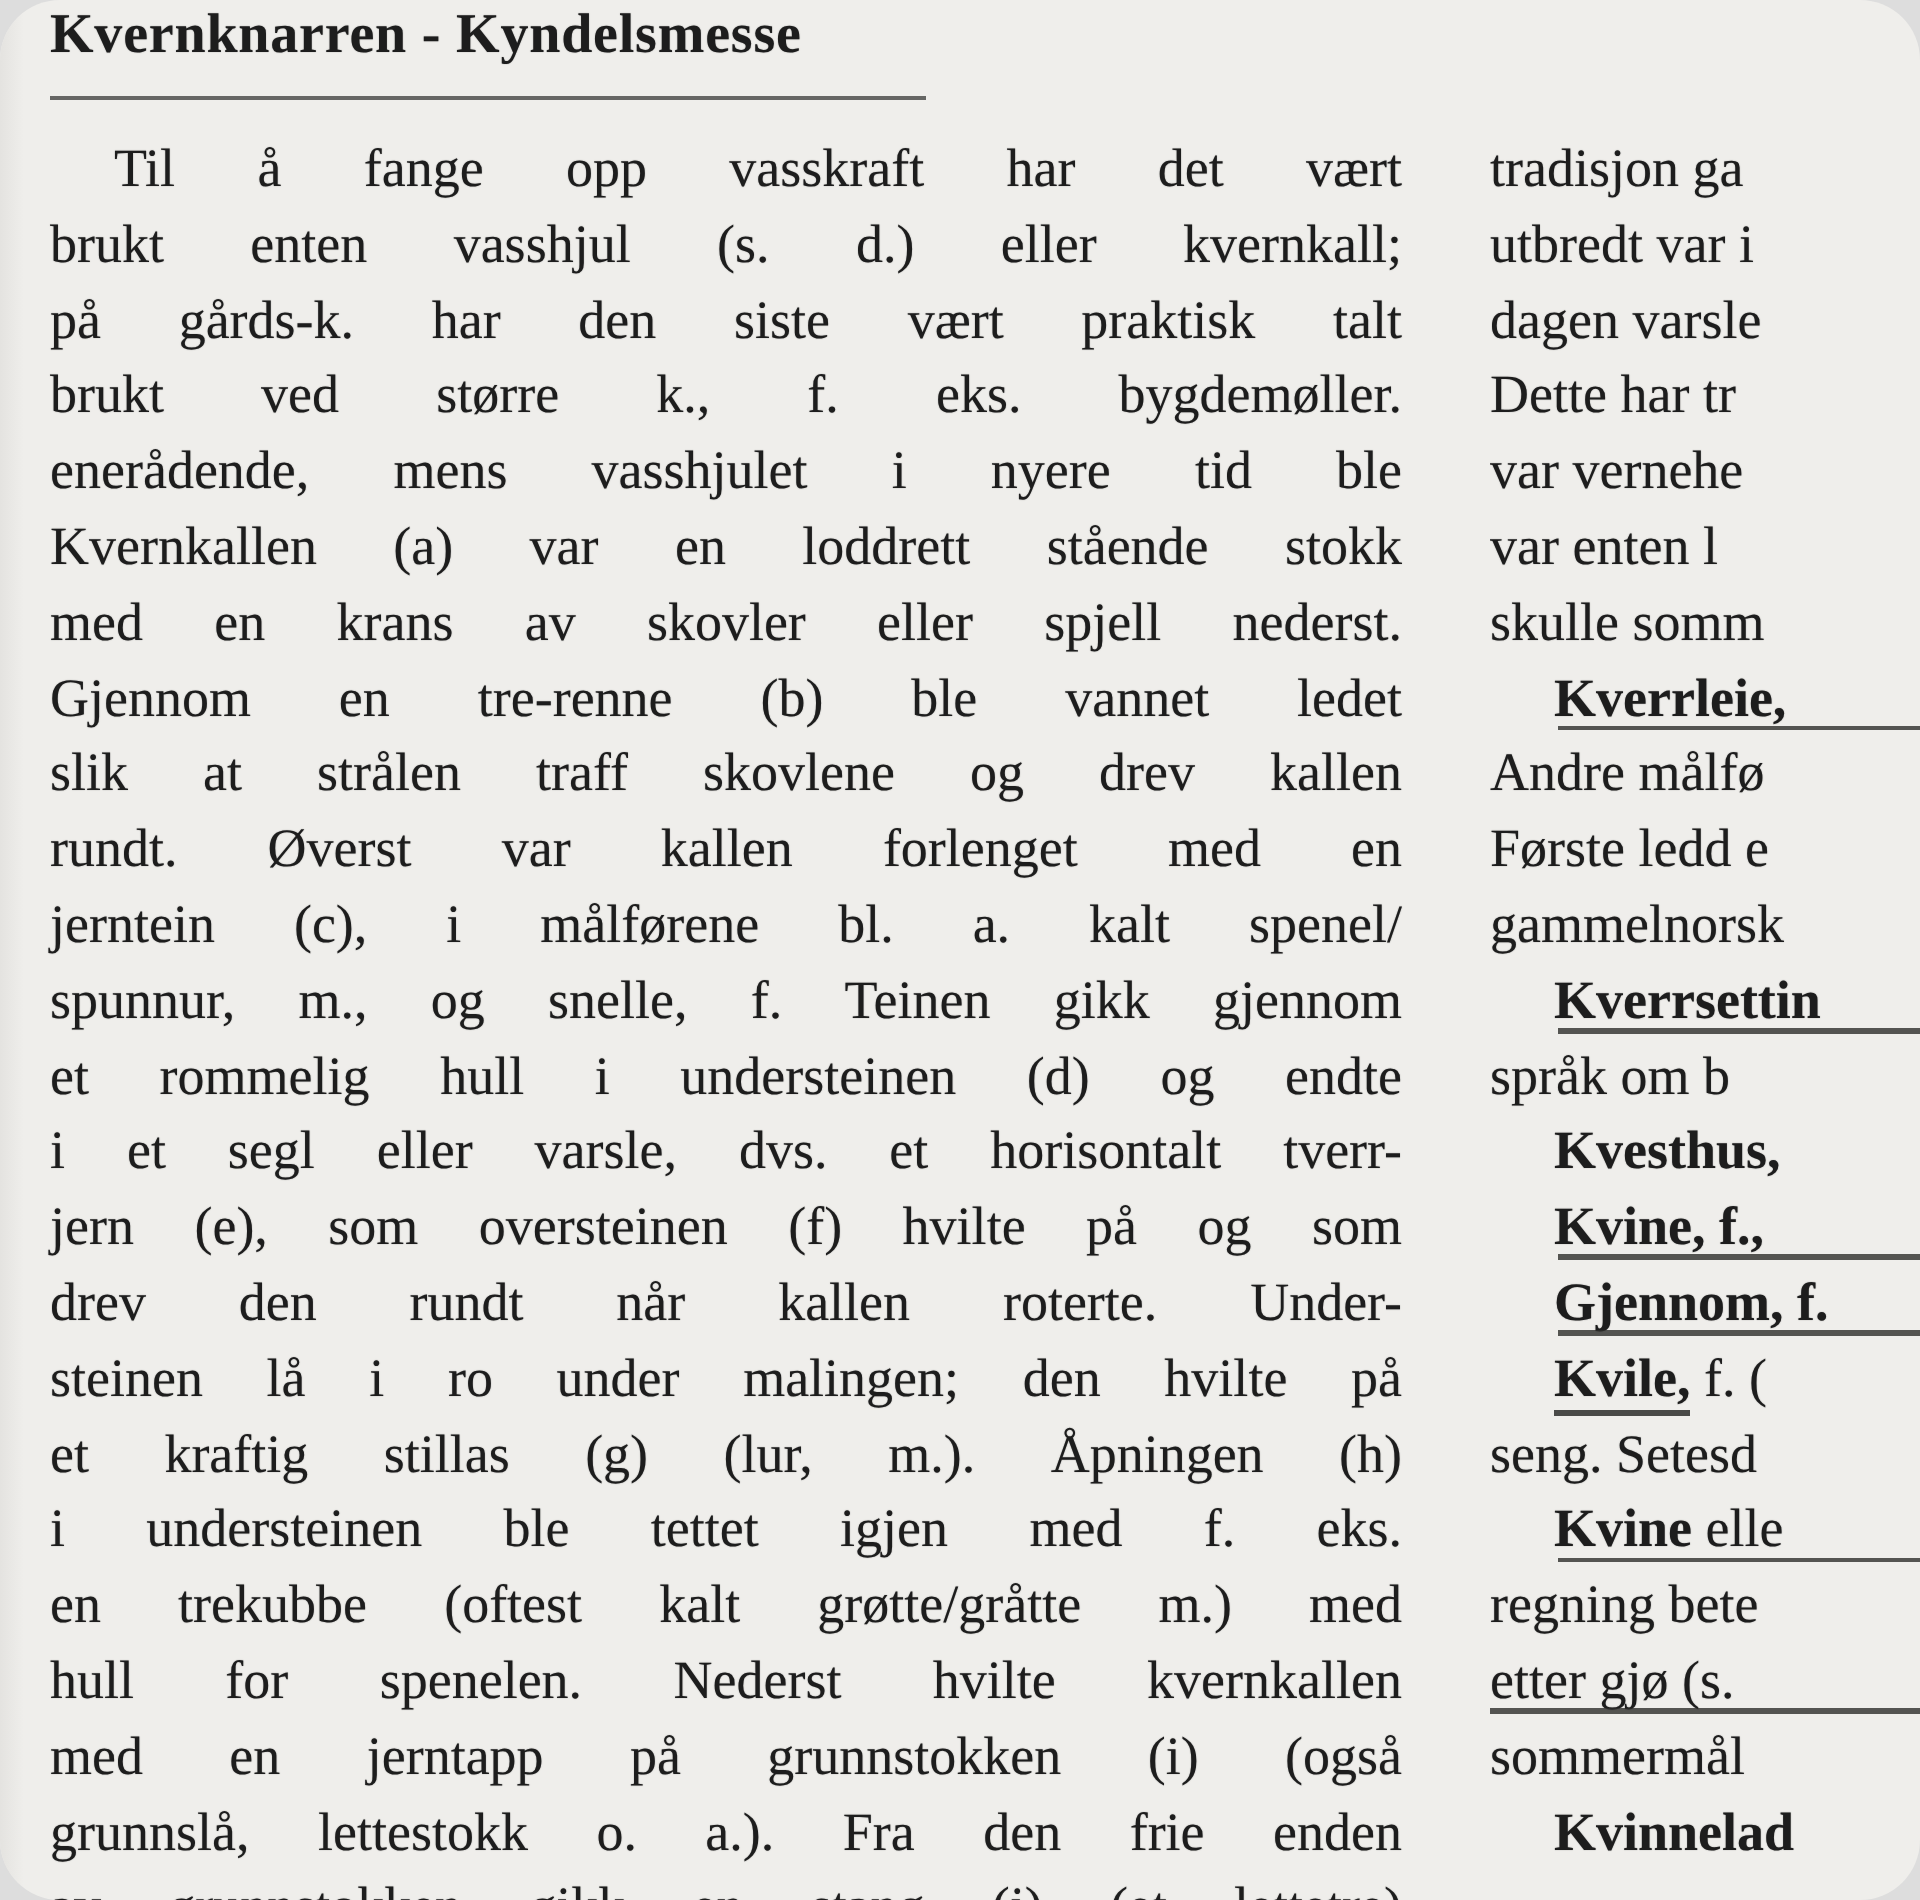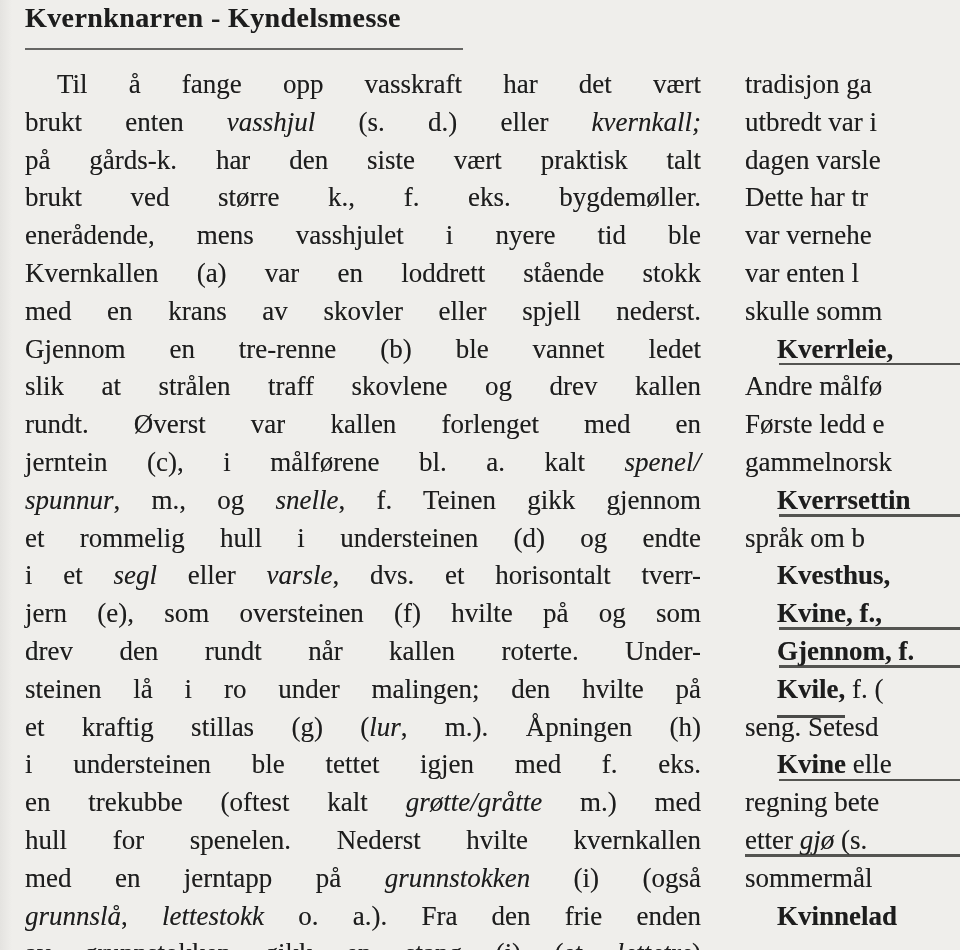--- a/index.html
+++ b/index.html
@@ -5,20 +5,21 @@
   html, body { margin: 0; padding: 0; background: #ddd; }
   .page {
     position: relative;
     width: 960px;
     height: 950px;
     overflow: hidden;
     background: var(--paper, #efeeeb);
     font-family: "Liberation Serif", "DejaVu Serif", serif;
     color: var(--ink, #1d1d1d);
     text-shadow: 0 0 0.6px rgba(30,30,30,0.45);
+    border-radius: 30px;
   }
   .edge-left {
     position: absolute; left: 0; top: 0; width: 12px; height: 100%;
     background: linear-gradient(90deg, #e4e3e0, rgba(239,238,235,0));
   }
   .header {
     position: absolute; left: 25px; top: 2px; margin: 0;
     font-size: 28px; font-weight: 700; letter-spacing: 0.4px;
     white-space: nowrap;
   }
@@ -36,22 +37,22 @@
     white-space: nowrap;
   }
   .col-left .line {
     white-space: normal;
     text-align: justify;
     text-align-last: justify;
     overflow: visible;
   }
   .indent { text-indent: 32px; }
   .b { font-weight: 700; }
-  .i { font-style: italic; }
-  .u { border-bottom: 3px solid rgba(45,45,43,0.85); padding-bottom: 11px; margin-top: 40px; }
+  .i { }
+  .u { border-bottom: 3px solid rgba(45,45,43,0.85); padding-bottom: 1px; margin-top: 40px; }
   .rule-full::after {
     content: "";
     position: absolute; left: 0; right: -10px; bottom: 3px; height: 2.6px;
     background: rgba(45,45,43,0.8);
   }
   .indent.rule-full::after { left: 34px; }
 </style>
 </head>
 <body>
 

